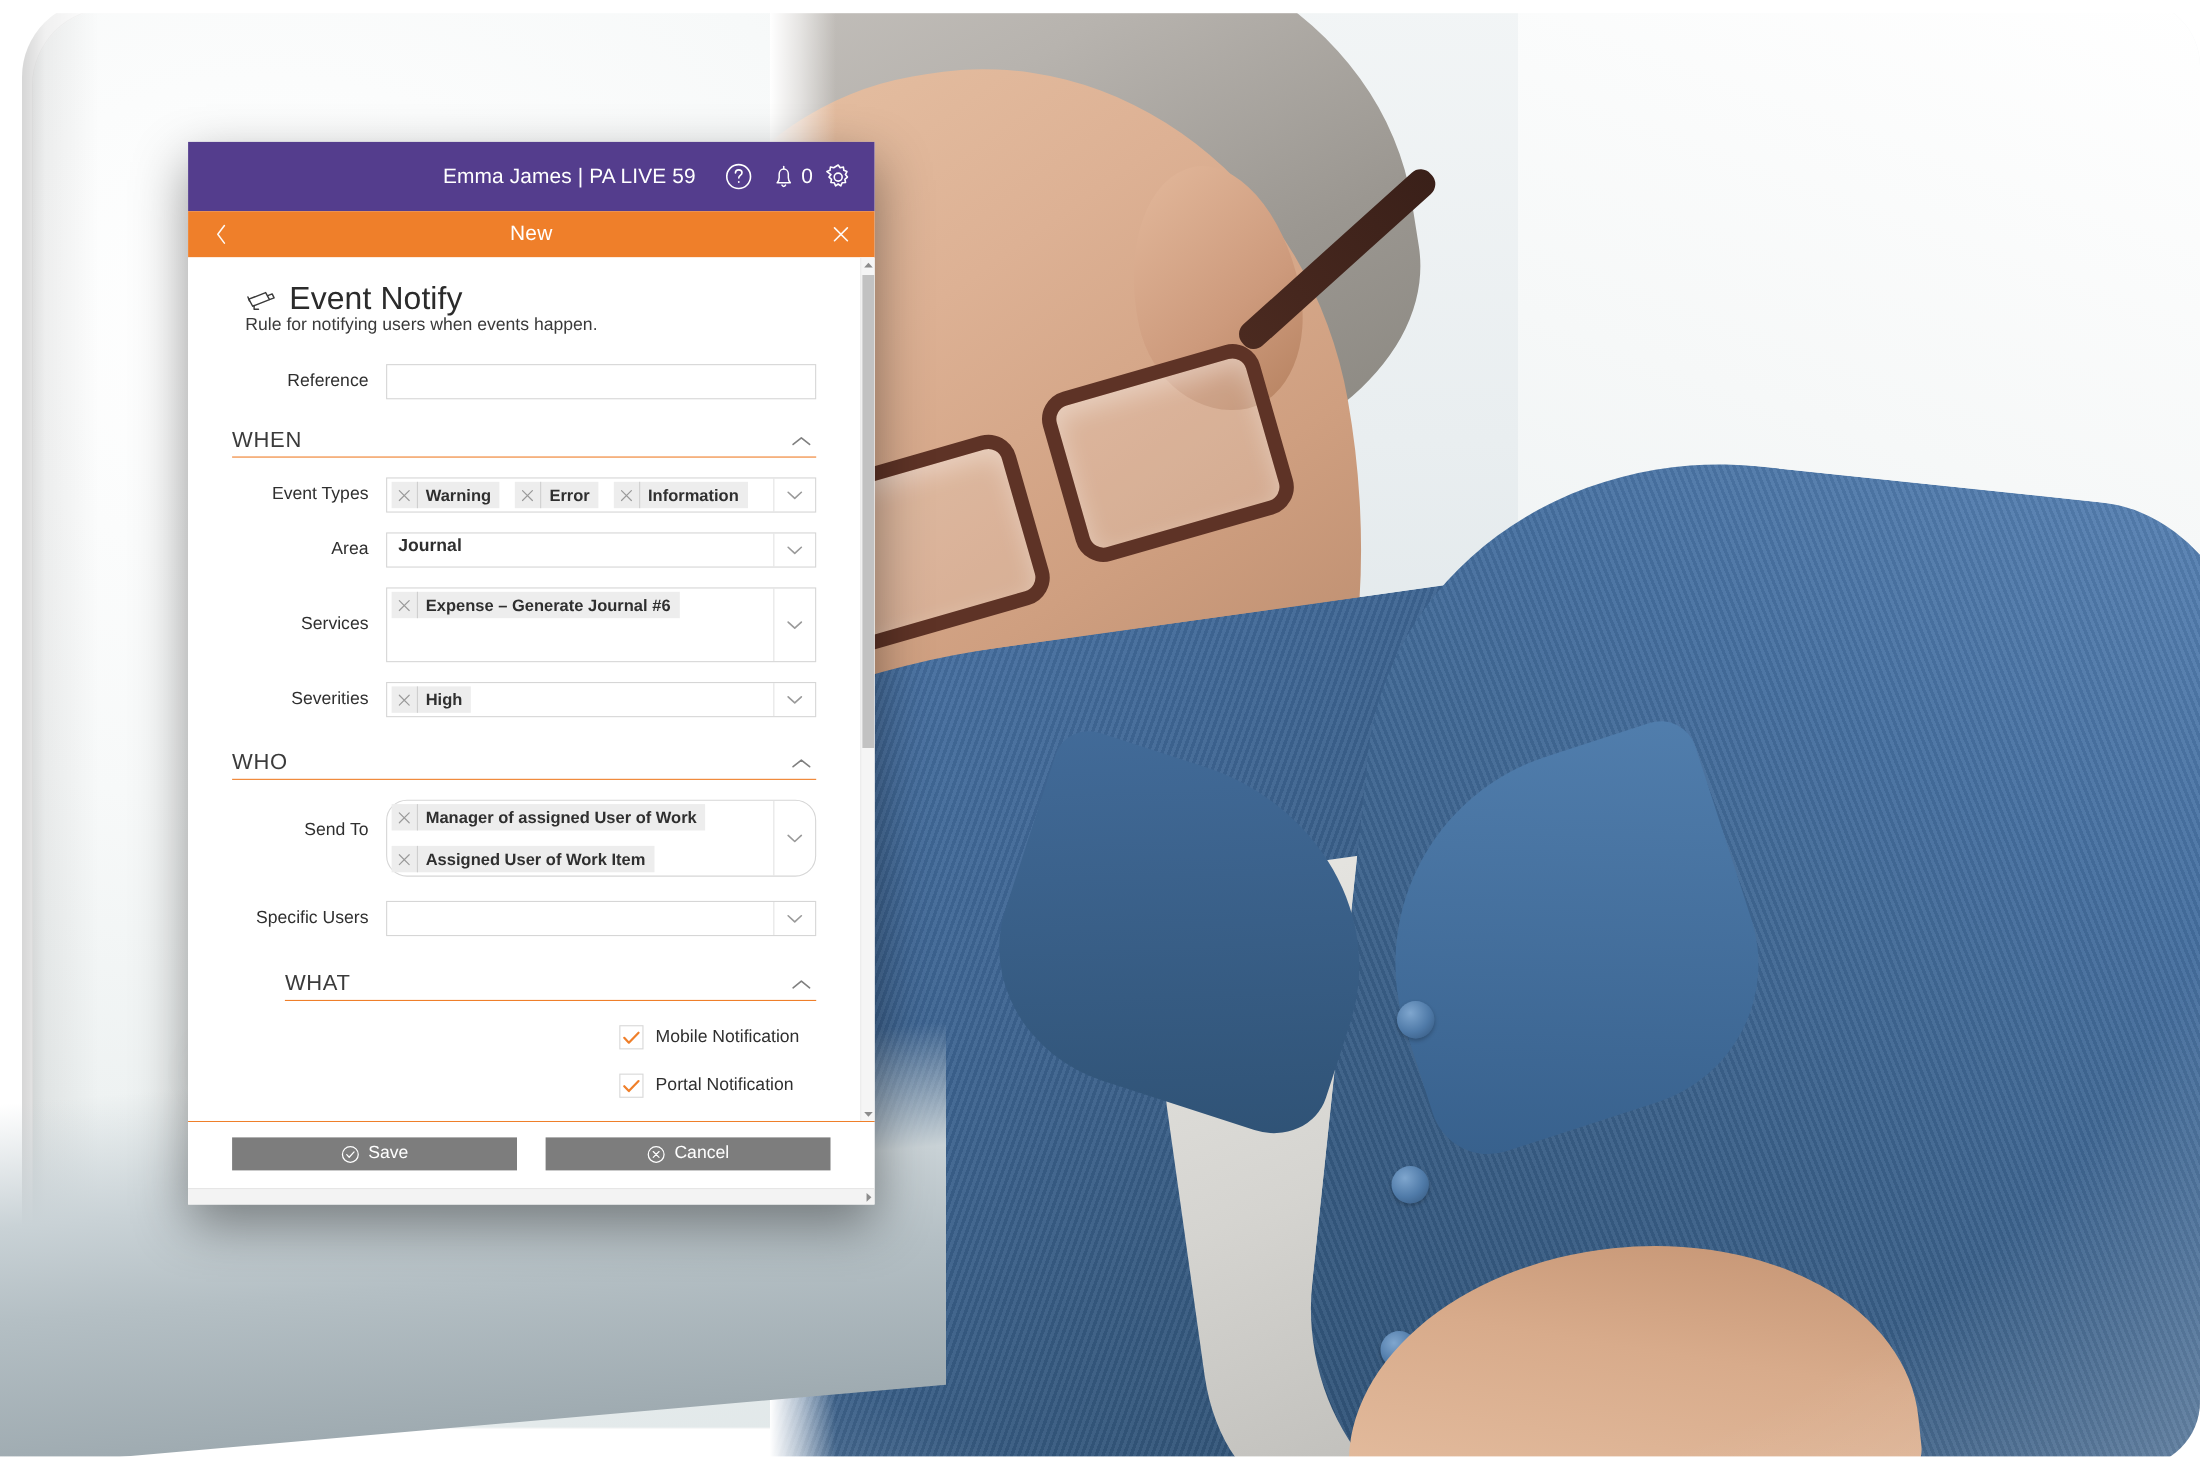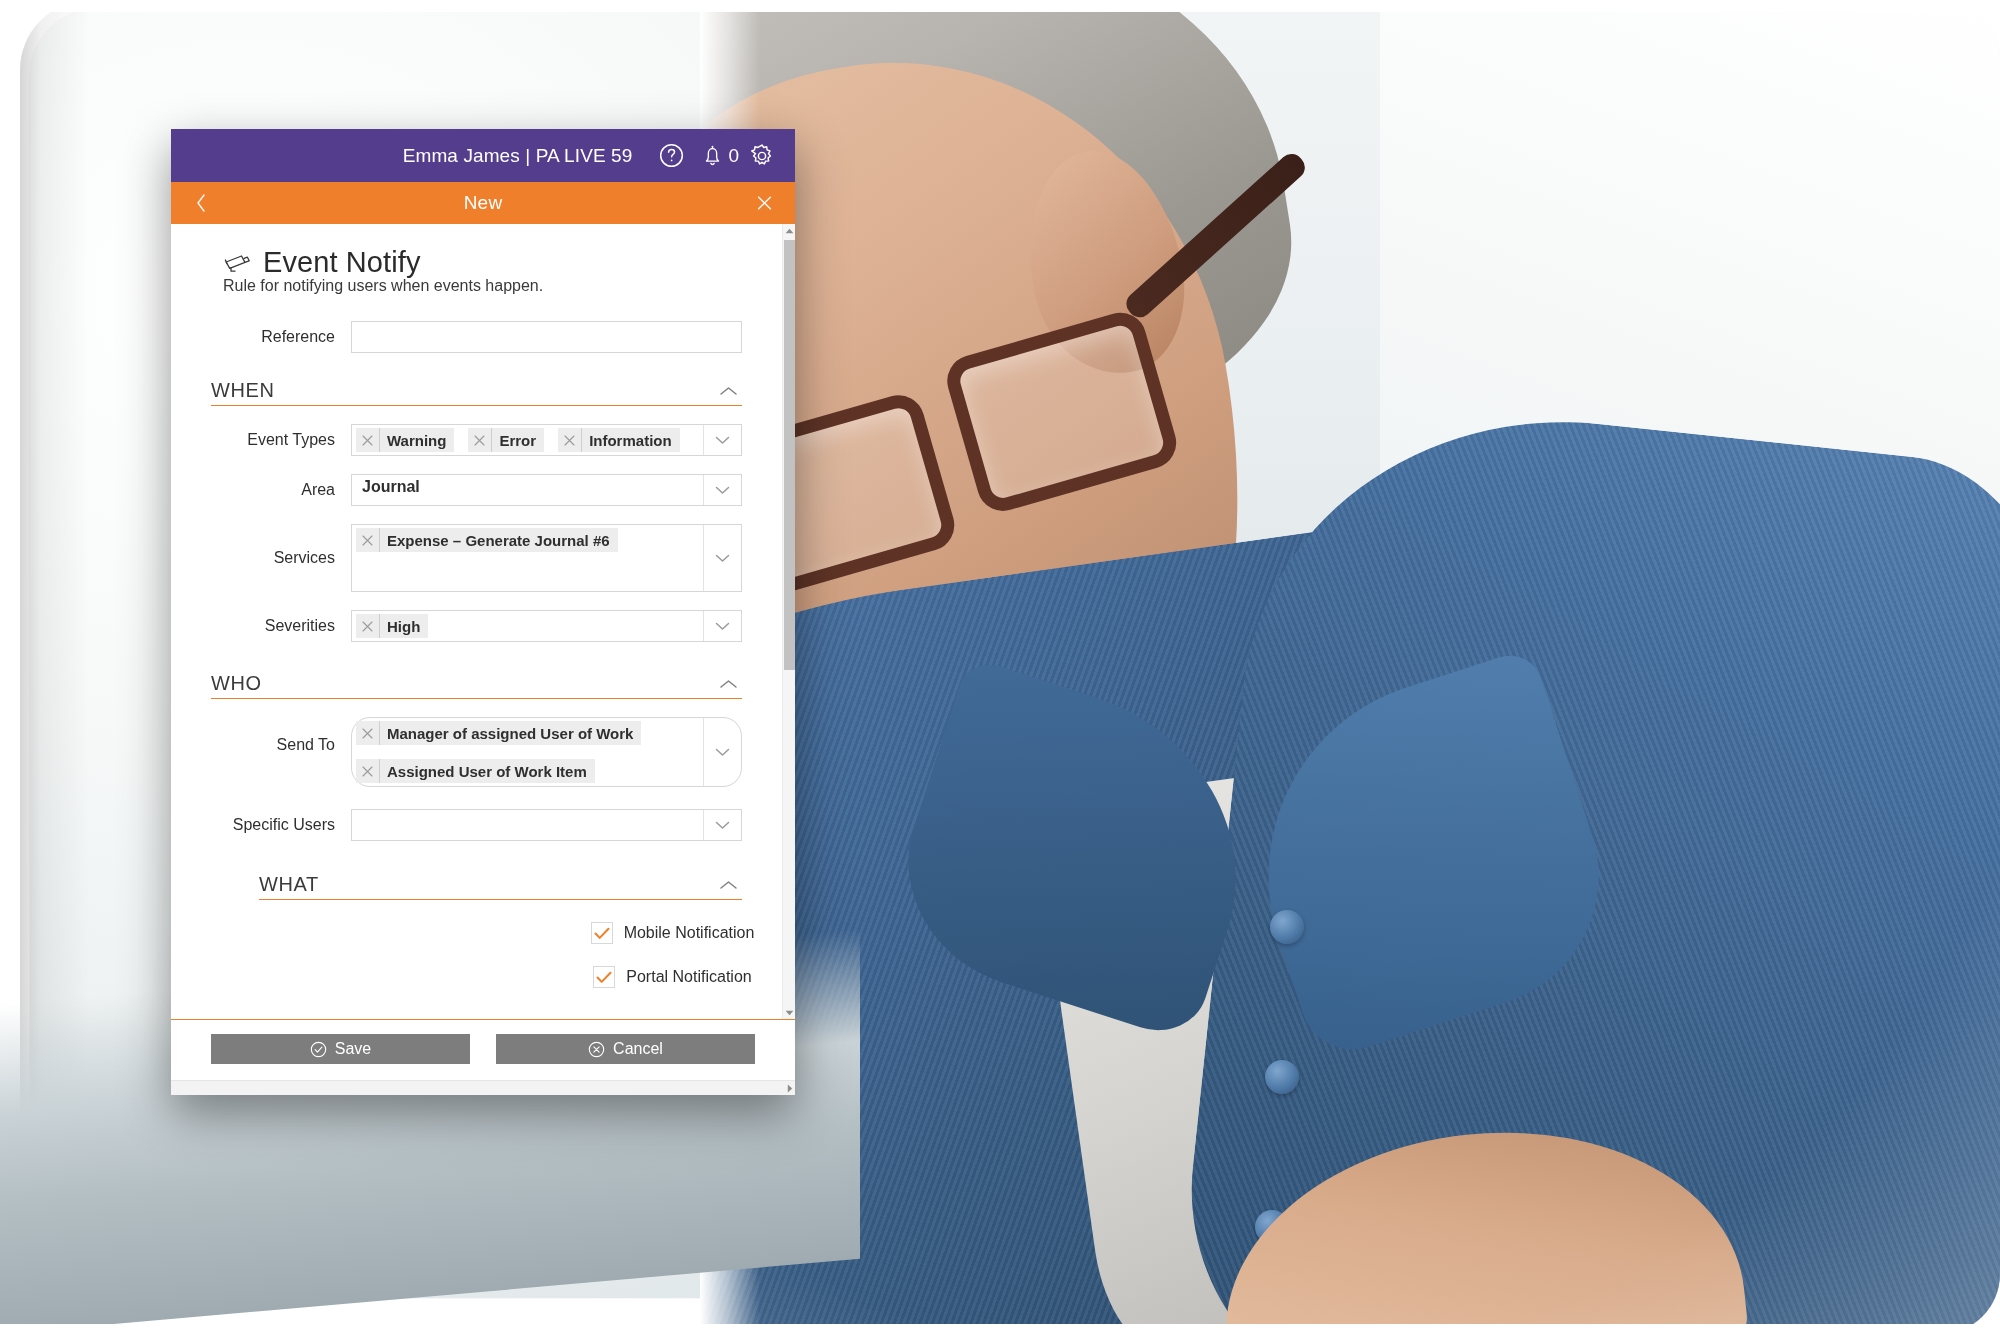--- a/index.html
+++ b/index.html
@@ -203,21 +203,21 @@
     left: 171px; top: 129px;
     width: 624px; height: 966px;
     background: #ffffff;
     box-shadow: 0 18px 46px rgba(0,0,0,0.42);
     display: flex; flex-direction: column;
     z-index: 20;
   }
 
   
   .topbar {
-    height: 53px;
+    height: 63px;
     background: #543d8d;
     display: flex; align-items: center; justify-content: flex-end;
     padding-right: 16px;
     color: #ffffff;
     flex: 0 0 auto;
   }
   .user-label {
     font-size: 19px;
     letter-spacing: 0.1px;
     margin-right: 16px;
@@ -353,21 +353,21 @@
     padding: 0 0 3px 0;
   }
   .section .s-title {
     font-size: 20px; color: #3b3b3b; letter-spacing: .6px;
   }
   .section .s-toggle { cursor: pointer; padding: 0 4px; }
   .section-wrap { margin-top: 26px; }
   .fields-wrap { margin-top: 18px; padding-left: 0; }
 
   
-  .cbrow { display: flex; align-items: center; margin-left: 344px; margin-top: 0; justify-content: center; }
+  .cbrow { display: flex; align-items: center; margin-left: 344px; margin-top: 0; }
   .cbrow + .cbrow { margin-top: 22px; }
   .cb {
     width: 22px; height: 22px;
     border: 1px solid #d8d8d8;
     background: #fff;
     display: flex; align-items: center; justify-content: center;
     cursor: pointer;
     flex: 0 0 auto;
   }
   .cb-label { font-size: 16px; color: #2f2f2f; margin-left: 11px; }

